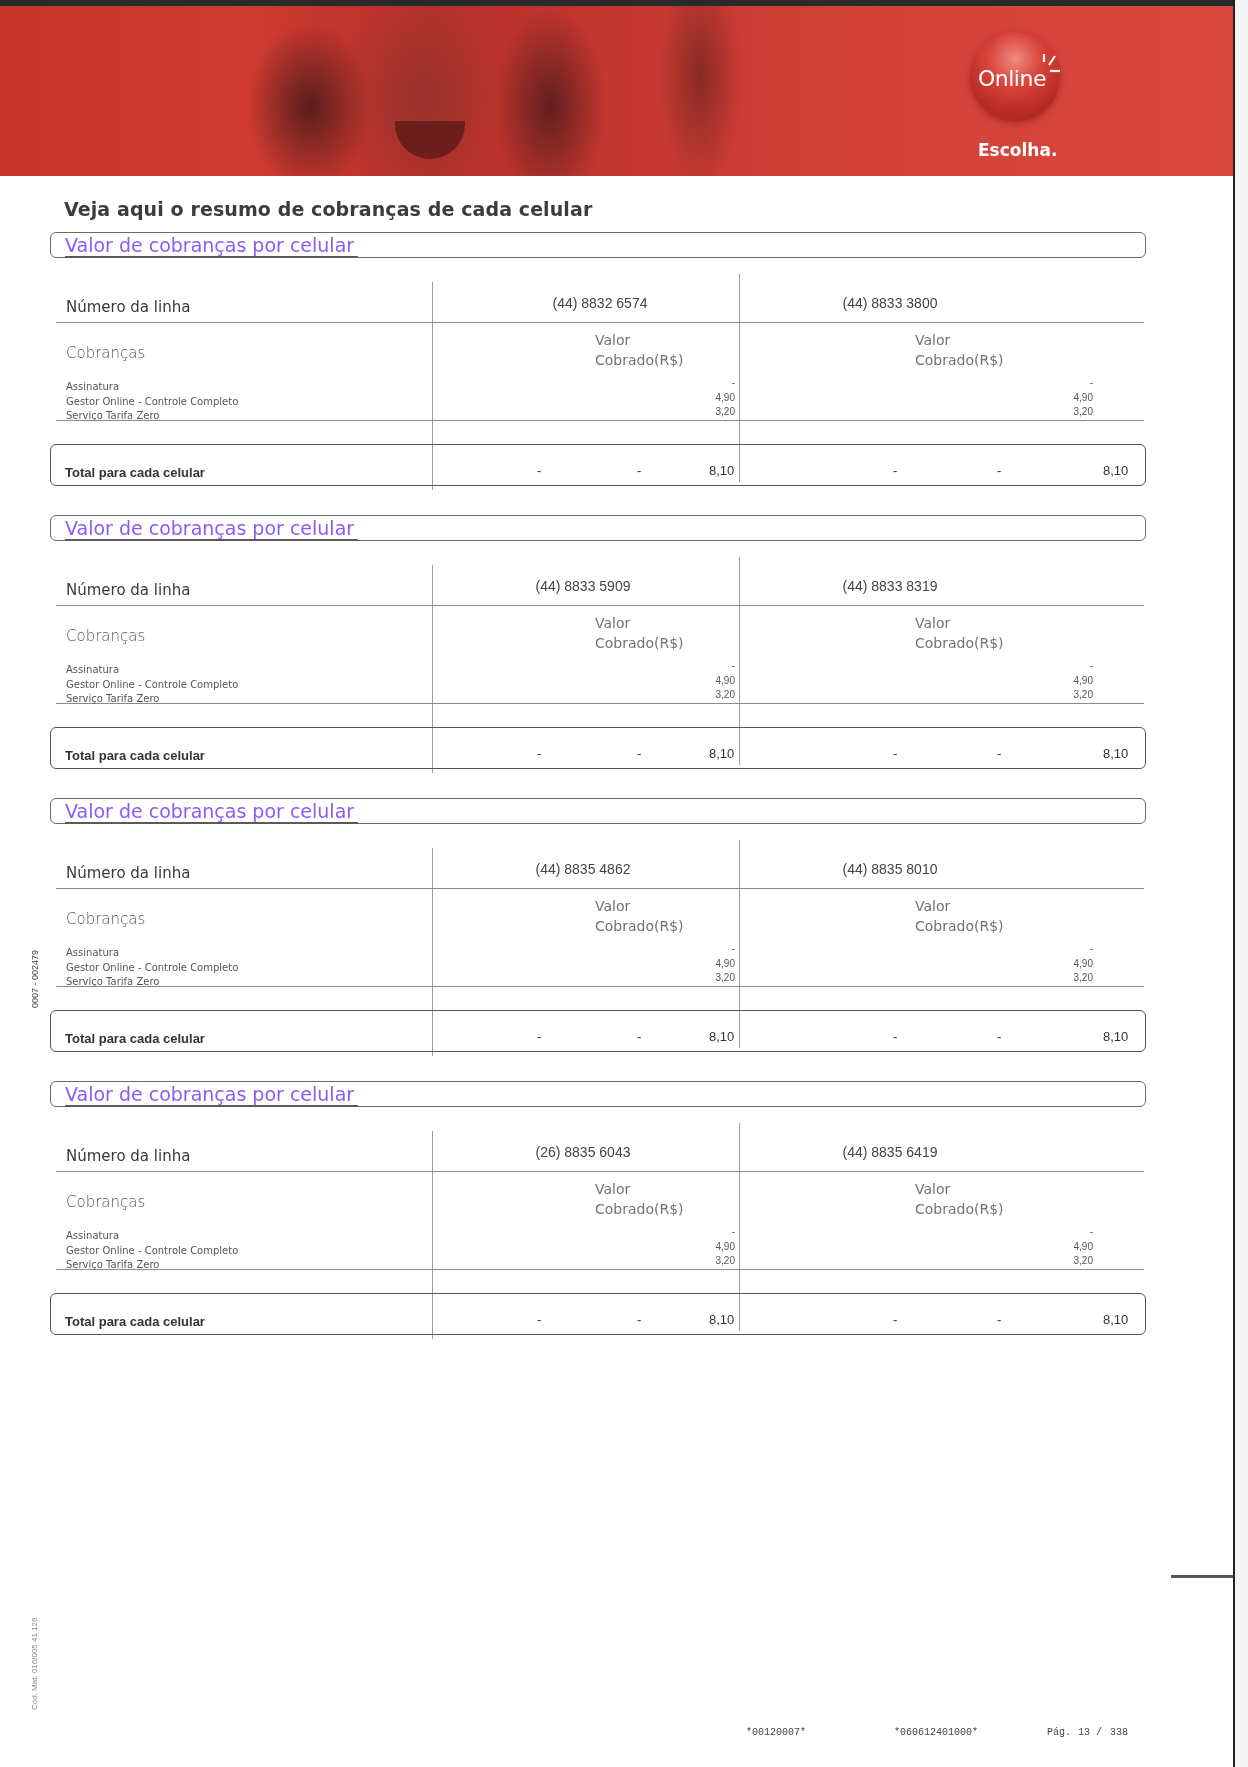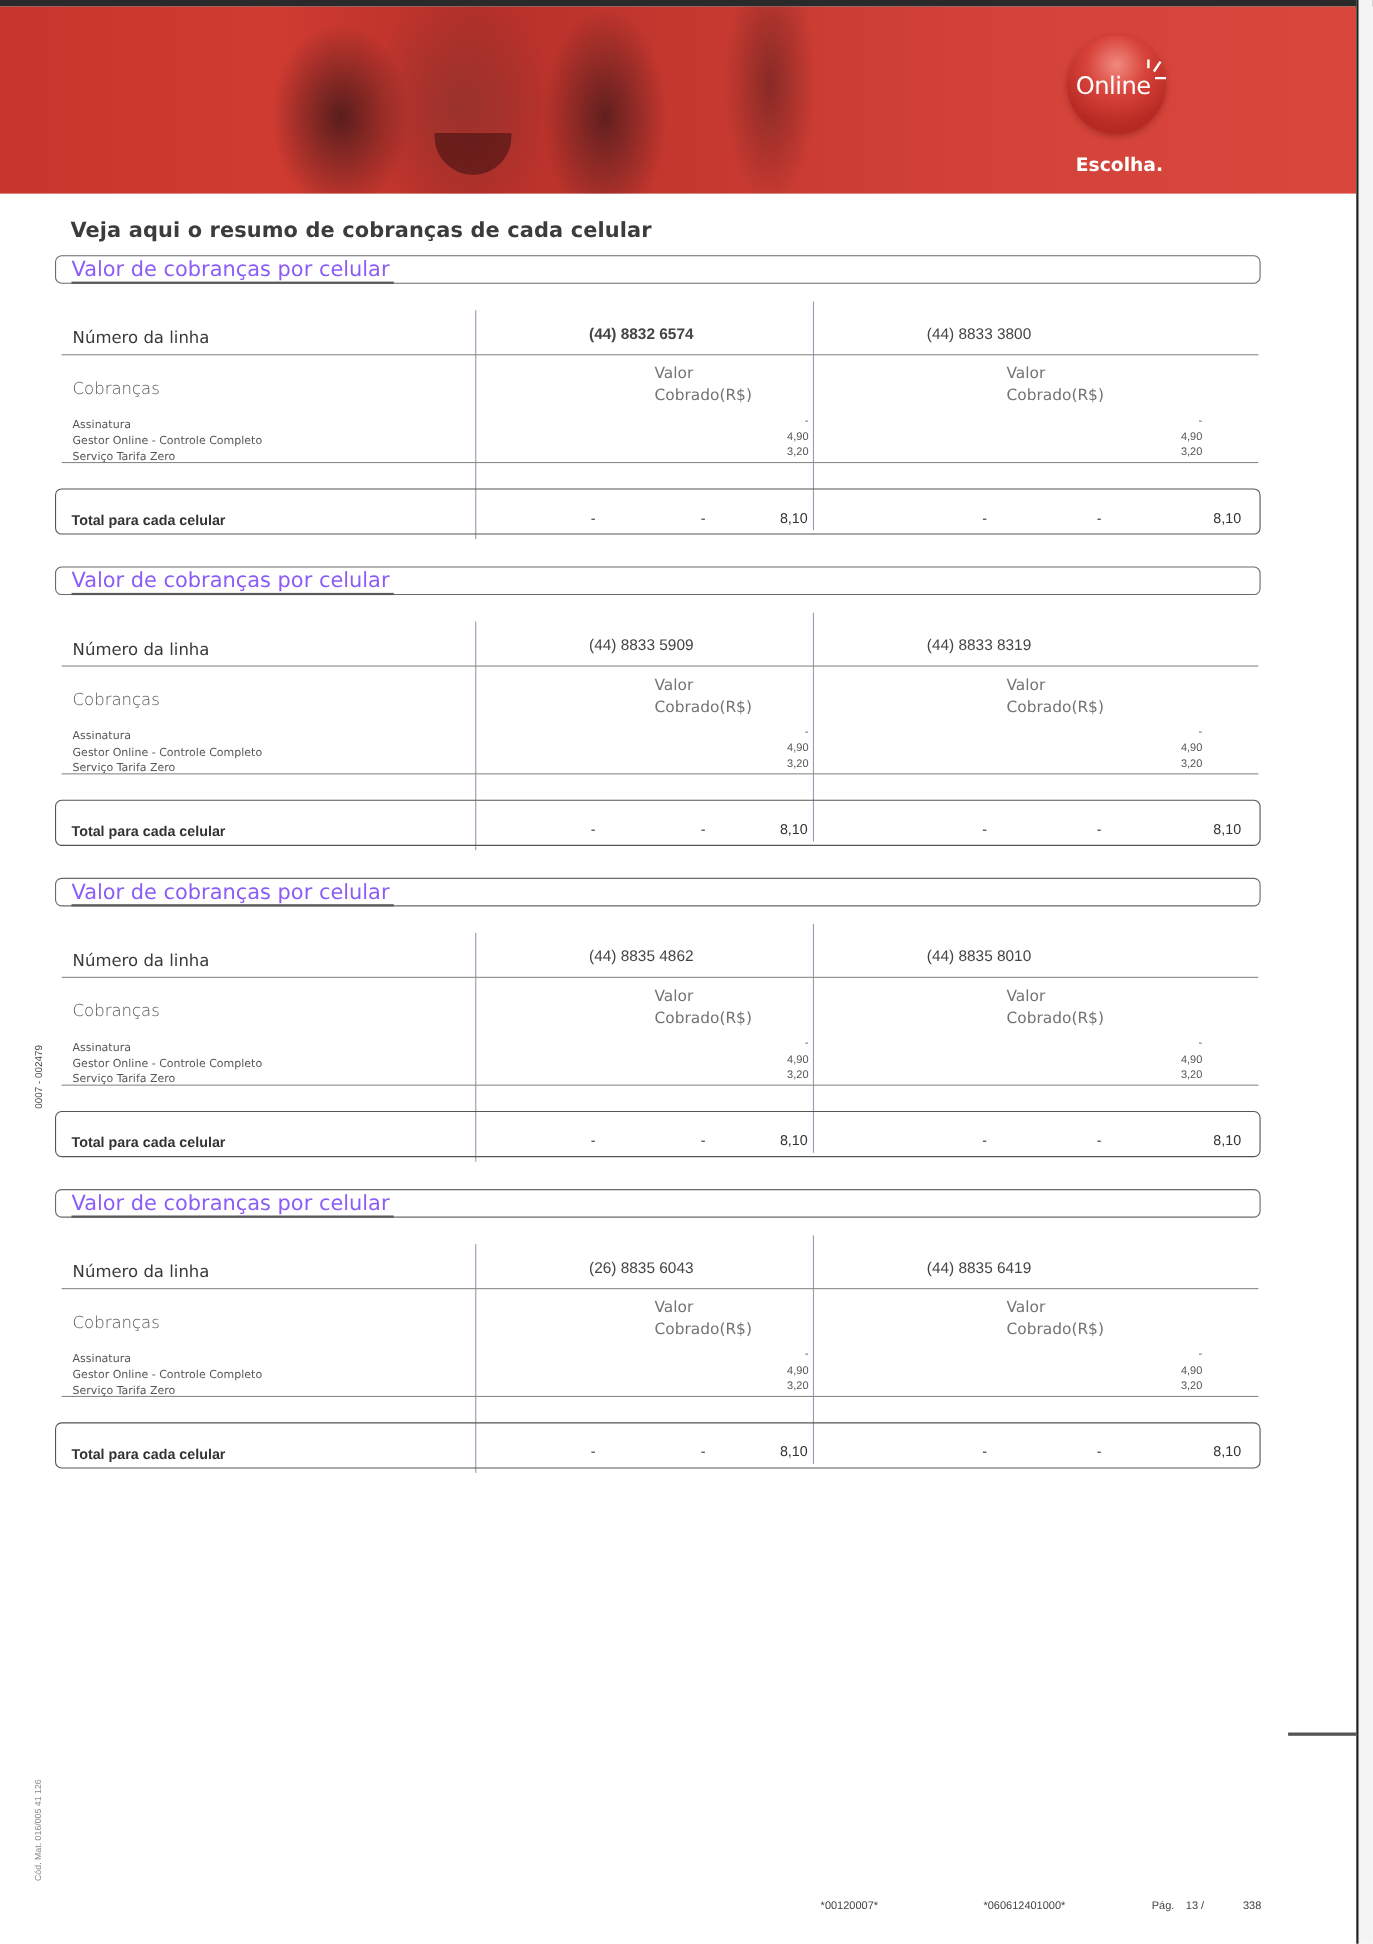--- a/index.html
+++ b/index.html
@@ -66,21 +66,21 @@
       position: absolute; left: 0; top: 212px; width: 1096px; height: 42px;
       border: 1.5px solid #555; border-radius: 6px; box-sizing: border-box;
     }
     .total-lbl { position: absolute; left: 14px; top: 20px; font-size: 13px; font-weight: bold; color: #333; font-family: "Liberation Sans", sans-serif; }
     .tcell { position: absolute; top: 18px; font-size: 13px; color: #333; font-family: "Liberation Sans", sans-serif; }
     .tcell.bold { font-weight: normal; }
     .side-code {
       position: absolute; font-size: 9px; color: #444; font-family: "Liberation Sans", sans-serif;
       transform: rotate(-90deg); transform-origin: left top; white-space: nowrap;
     }
-    .footer { position: absolute; top: 1727px; font-size: 10px; color: #444; font-family: Liberation Sans, sans-serif; }
+    .footer { position: absolute; top: 1727px; font-size: 10px; color: #444; font-family: Liberation Mono, monospace; }
     .edge-mark { position: absolute; left: 1171px; top: 1575px; width: 62px; height: 3px; background: #555; }
   </style>
 </head>
 <body>
 
 <div class="topline"></div>
 
 <div class="banner">
   <div class="photo"></div>
   <div class="mouth"></div>
@@ -102,21 +102,21 @@
   <div class="section" style="top: 232px;">
     <div class="sec-header">
       <span class="sec-header-title">Valor de cobranças por celular</span>
     </div>
     <div class="vline" style="left:382px; top:50px; height:208px;"></div>
     <div class="vline" style="left:689px; top:42px; height:208px;"></div>
     <div class="hline" style="left:6px; top:90px; width:1088px;"></div>
     <div class="hline" style="left:6px; top:188px; width:1088px;"></div>
 
     <span class="lbl-numero">Número da linha</span>
-    <span class="phone" style="left:433px;font-weight:bold;">(44) 8832 6574</span>
+    <span class="phone" style="left:450px;">(44) 8832 6574</span>
     <span class="phone" style="left:740px;">(44) 8833 3800</span>
 
     <span class="lbl-cobr">Cobranças</span>
     <div class="valor-hdr" style="left:545px;">
       <div>Valor</div>
       <div>Cobrado(R$)</div>
     </div>
     <div class="valor-hdr" style="left:865px;">
       <div>Valor</div>
       <div>Cobrado(R$)</div>
@@ -302,13 +302,13 @@
 
 <span class="side-code" style="left:30px; top:1008px;">0007 - 002479</span>
 <span class="side-code" style="left:30px; top:1710px; color:#888; font-size:8px;">Cód. Mat. 016/005 41 126</span>
 
 <div class="edge-mark"></div>
 
 <span class="footer" style="left:746px;">*00120007*</span>
 <span class="footer" style="left:894px;">*060612401000*</span>
 <span class="footer" style="left:1047px;">Pág.</span>
 <span class="footer" style="left:1078px;">13 /</span>
-<span class="footer" style="left:1110px;margin-left:20px;">338</span>
+<span class="footer" style="left:1110px;">338</span>
 
 </body></html>

